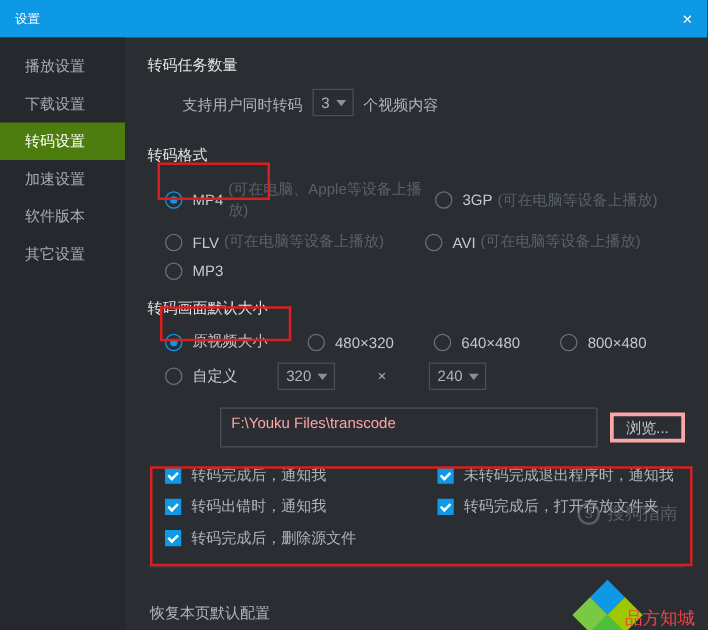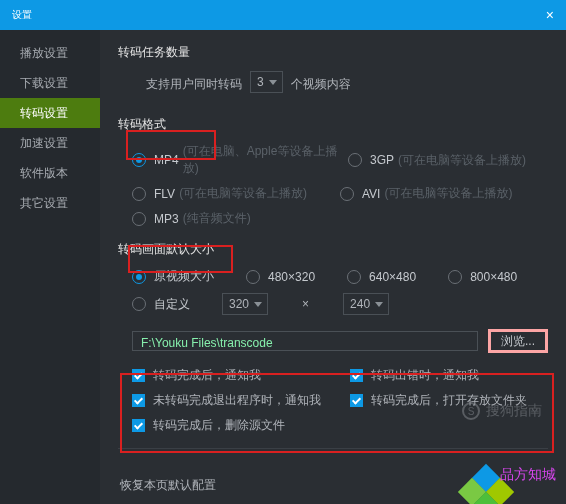--- a/index.html
+++ b/index.html
@@ -21,40 +21,40 @@
   .opt-label { color: #c5c9ce; margin-right: 4px; }
   .opt-desc { color: #5a6168; }
   .fmt-row { display: flex; gap: 8px; padding-left: 14px; margin-bottom: 8px; }
   .fmt-opt { display: flex; align-items: center; min-width: 200px; }
   .size-row { display: flex; gap: 28px; padding-left: 14px; margin-bottom: 8px; align-items: center; flex-wrap: wrap; }
   .size-opt { display: flex; align-items: center; }
   .select-box { height: 22px; border: 1px solid #4a5056; background: #2a2e33; color: #b0b4ba; padding: 0 18px 0 6px; display: inline-flex; align-items: center; position: relative; cursor: pointer; }
   .select-box::after { content: ""; position: absolute; right: 5px; top: 8px; border-left: 4px solid transparent; border-right: 4px solid transparent; border-top: 5px solid #8a9096; }
   .mult { margin: 0 6px; }
   .path-row { display: flex; align-items: center; gap: 10px; padding-left: 14px; margin-bottom: 12px; }
-  .path-input { flex: 1; height: 20px; border: 1px solid #4a5056; background: #2a2e33; color: #86efac; padding: 0 8px; line-height: 22px; }
+  .path-input { flex: 1; height: 32px; border: 1px solid #4a5056; background: #2a2e33; color: #fca5a5; padding: 0 8px; line-height: 22px; margin-left: 44px; }
   .browse-btn { height: 24px; border: 3px solid #fca5a5; padding: 0 10px; background: #2a2e33; color: #c5c9ce; cursor: pointer; display: flex; align-items: center; }
   .check-grid { display: grid; grid-template-columns: 1fr 1fr; gap: 8px 20px; padding-left: 14px; margin-bottom: 14px; }
   .check-item { display: flex; align-items: center; }
   .checkbox { width: 13px; height: 13px; background: #0d99e5; margin-right: 8px; display: inline-flex; align-items: center; justify-content: center; flex-shrink: 0; }
   .checkbox::after { content: ""; width: 3px; height: 6px; border: solid #fff; border-width: 0 2px 2px 0; transform: rotate(45deg); margin-top: -2px; }
   .redbox1 { position: absolute; border: 2px solid #d92020; pointer-events: none; left: 126px; top: 130px; width: 90px; height: 30px; }
   .redbox2 { position: absolute; border: 2px solid #d92020; pointer-events: none; left: 128px; top: 245px; width: 105px; height: 28px; }
   .redbox3 { position: absolute; border: 2px solid #d92020; pointer-events: none; left: 120px; top: 373px; width: 434px; height: 80px; }
   .section { margin-bottom: 14px; }
   .footer-hint { padding-left: 2px; color: #b0b4ba; margin-top: 28px; }
   .watermark { position: absolute; right: 24px; bottom: 84px; color: #888c92; font-size: 14px; opacity: .5; display: flex; align-items: center; gap: 6px; }
   .wm-icon { width: 18px; height: 18px; border: 2px solid #888c92; border-radius: 50%; display: inline-flex; align-items: center; justify-content: center; font-size: 10px; }
   .bottom-deco { position: absolute; right: 70px; bottom: 6px; }
   .bottom-deco .d { position: absolute; width: 20px; height: 20px; transform: rotate(45deg); }
   .bottom-deco .d1 { background: #0d99e5; right: 0; bottom: 10px; }
   .bottom-deco .d2 { background: #7ac943; right: 14px; bottom: -4px; }
   .bottom-deco .d3 { background: #a0c800; right: -14px; bottom: -4px; }
   .bottom-deco .d4 { background: #4dbf3a; right: 0; bottom: -18px; }
-  .tiny-text { position: absolute; right: 10px; bottom: 20px; color: #d946ef; font-size: 14px; }
+  .tiny-text { position: absolute; right: 10px; bottom: 0; color: #ef4444; font-size: 14px; }
   .divider { border: none; border-top: 1px solid #3a3f45; margin: 8px 0 12px 0; }
 </style>
 </head>
 <body>
 
 <div class="titlebar">
   <span class="title">设置</span>
   <span class="close">×</span>
 </div>
 
@@ -104,21 +104,20 @@
         <div class="fmt-opt">
           <span class="radio"></span>
           <span class="opt-label">AVI</span>
           <span class="opt-desc">(可在电脑等设备上播放)</span>
         </div>
       </div>
       <div class="fmt-row">
         <div class="fmt-opt">
           <span class="radio"></span>
           <span class="opt-label">MP3</span>
-          <span class="opt-desc">(纯音频文件)</span>
         </div>
       </div>
     </div>
 
     <div class="section">
       <div class="section-title">转码画面默认大小</div>
       <div class="size-row">
         <div class="size-opt">
           <span class="radio selected"></span>
           <span class="opt-label">原视频大小</span>
@@ -154,25 +153,25 @@
       </div>
     </div>
 
     <div class="check-grid">
       <div class="check-item">
         <span class="checkbox"></span>
         <span>转码完成后，通知我</span>
       </div>
       <div class="check-item">
         <span class="checkbox"></span>
+        <span>未转码完成退出程序时，通知我</span>
+      </div>
+      <div class="check-item">
+        <span class="checkbox"></span>
         <span>转码出错时，通知我</span>
-      </div>
-      <div class="check-item">
-        <span class="checkbox"></span>
-        <span>未转码完成退出程序时，通知我</span>
       </div>
       <div class="check-item">
         <span class="checkbox"></span>
         <span>转码完成后，打开存放文件夹</span>
       </div>
       <div class="check-item">
         <span class="checkbox"></span>
         <span>转码完成后，删除源文件</span>
       </div>
     </div>

